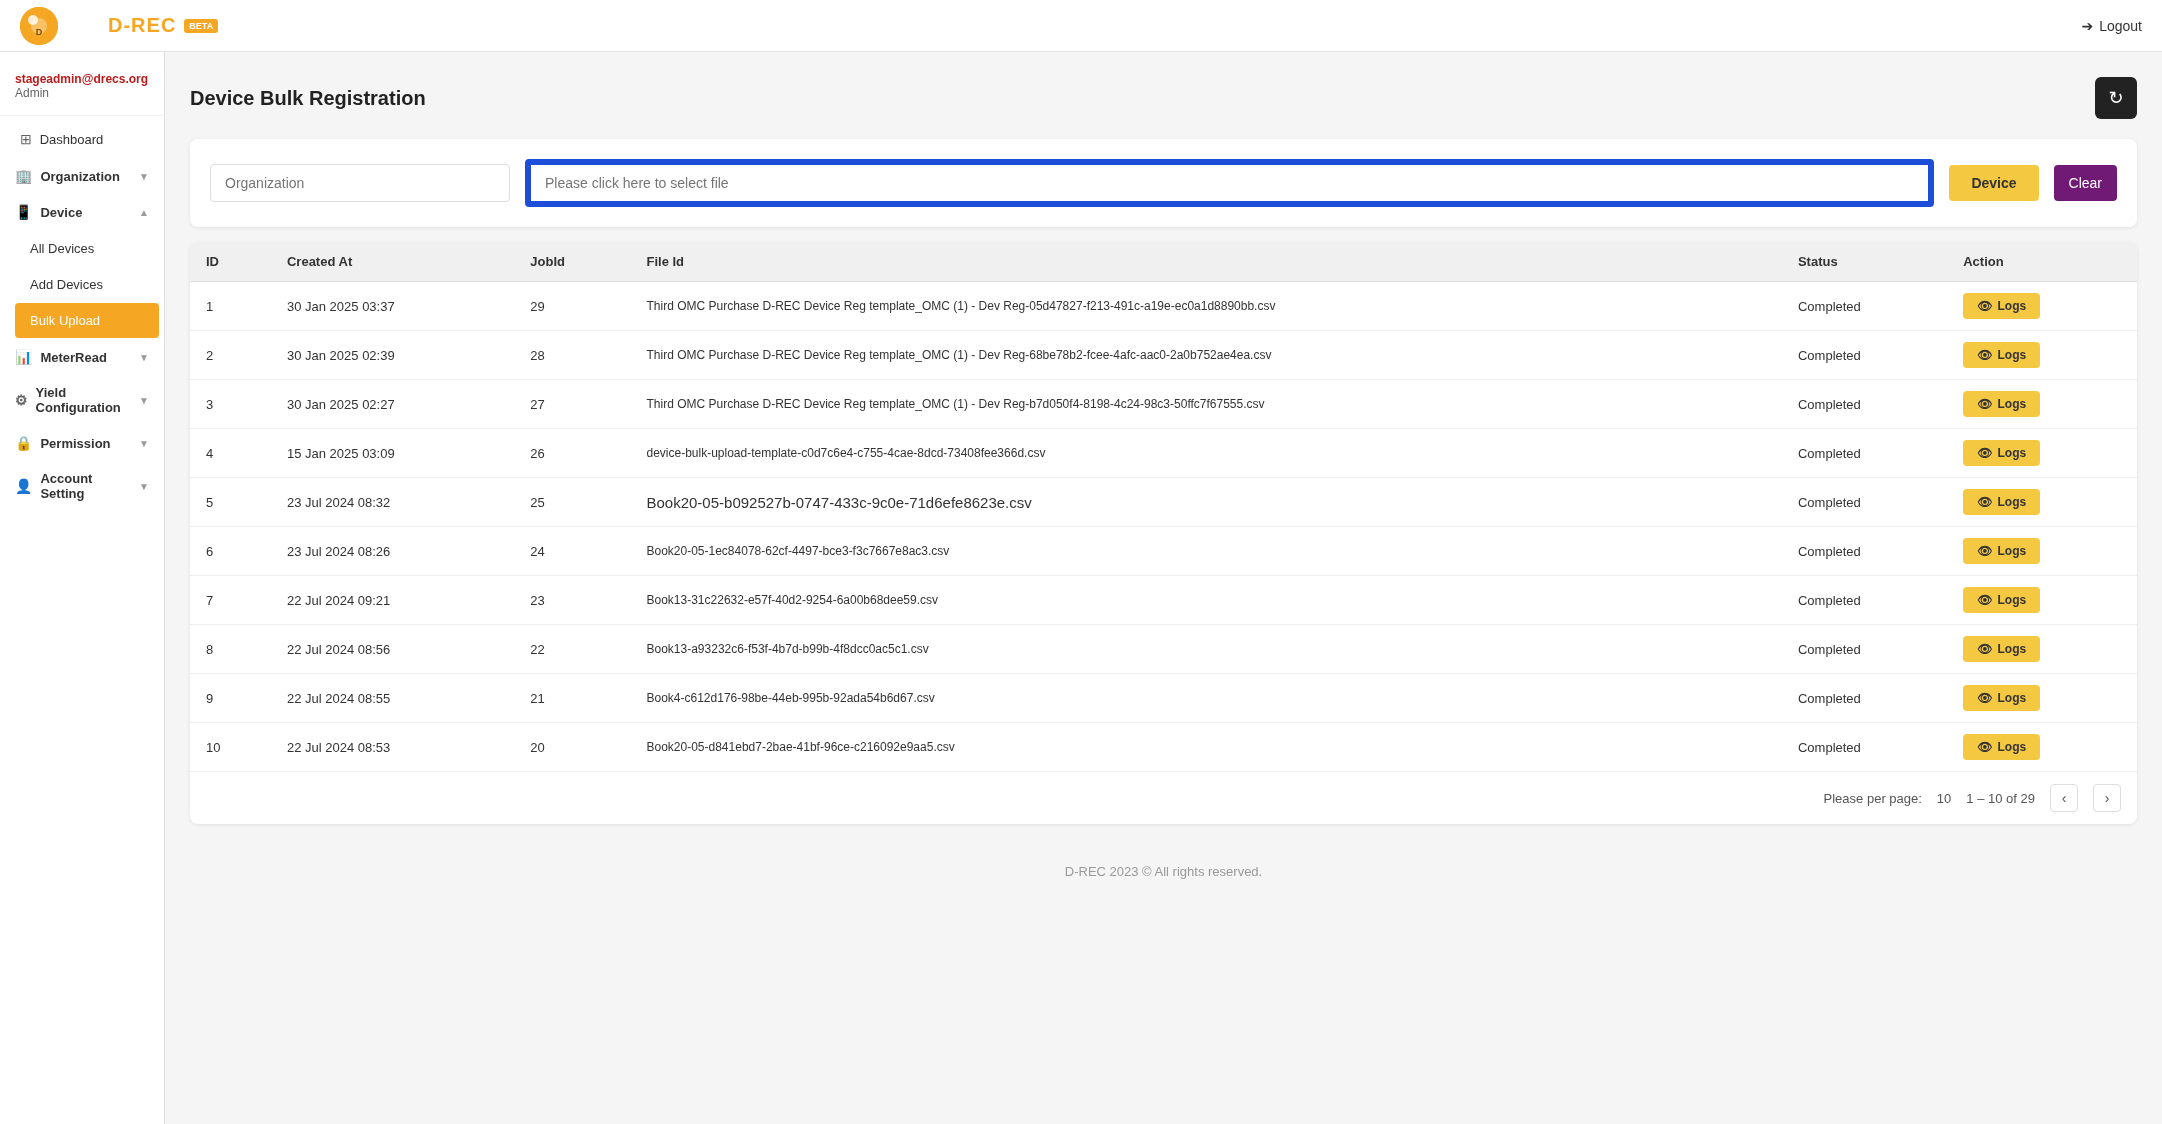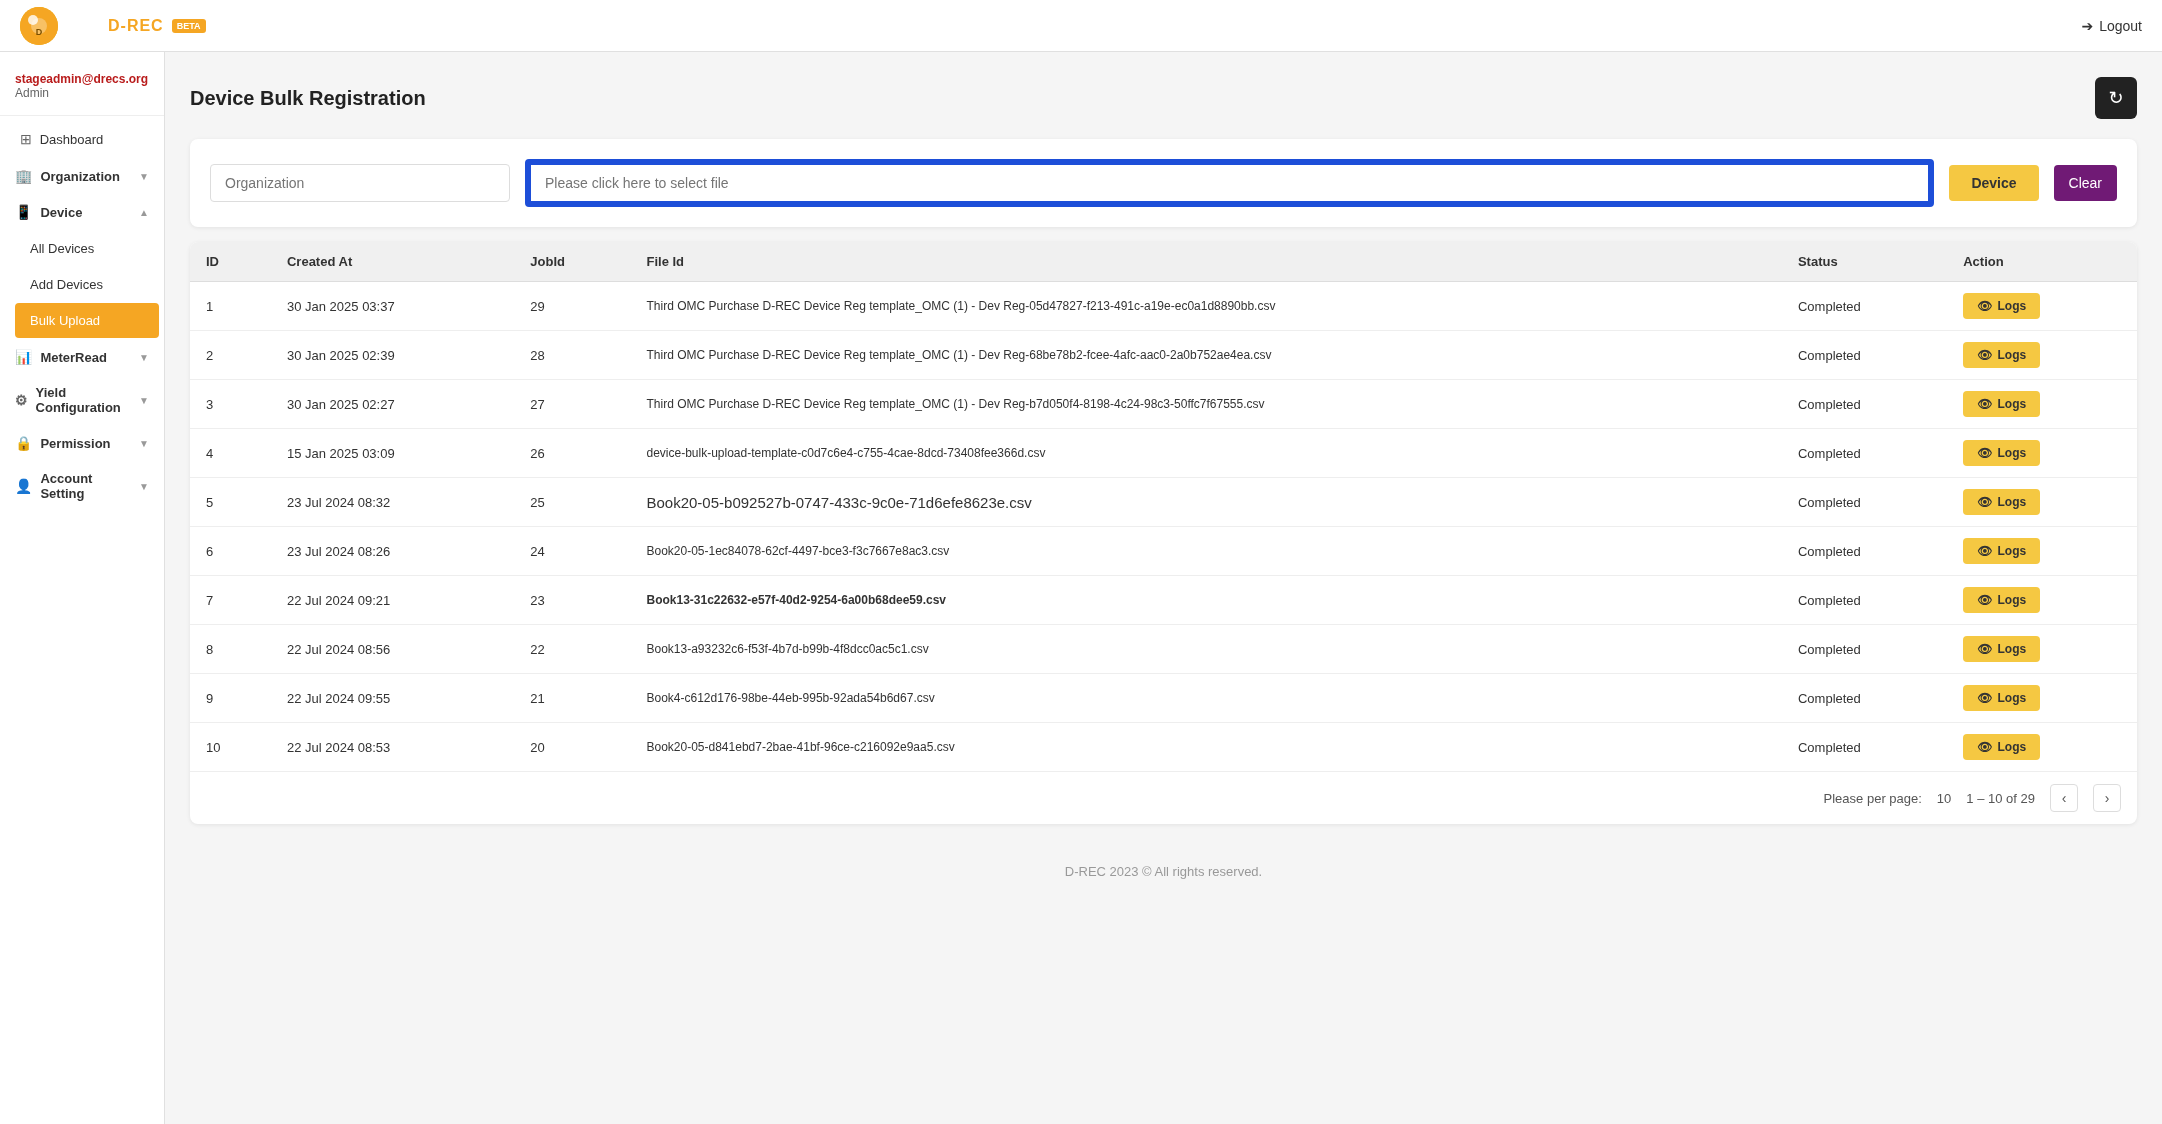--- a/index.html
+++ b/index.html
@@ -132,21 +132,21 @@
 <nav class="navbar">
   <div class="navbar-brand">
     <div class="brand-logo">
       <svg width="38" height="38" viewBox="0 0 38 38" style="position:absolute;top:0;left:0;">
         <circle cx="19" cy="19" r="19" fill="#f5a623"></circle>
         <circle cx="19" cy="19" r="8" fill="#fff" opacity="0.3"></circle>
         <circle cx="13" cy="13" r="5" fill="#fff" opacity="0.8"></circle>
         <text x="19" y="28" text-anchor="middle" font-size="9" fill="#7a4f00" font-weight="bold">D</text>
       </svg>
     </div>
-    <span style="font-size:16px;font-weight:bold;color:#f5a623;letter-spacing:1px;margin-left:42px;">D-REC</span>
+    <span style="font-size:20px;font-weight:bold;color:#f5a623;letter-spacing:1px;margin-left:42px;">D-REC</span>
     <sup style="background:#f5a623;color:#fff;font-size:9px;padding:2px 5px;border-radius:3px;font-weight:bold;">BETA</sup>
   </div>
   <button class="logout-btn">
     <span>➔</span>
     <span>Logout</span>
   </button>
 </nav>
 
 <aside class="sidebar">
   <div class="sidebar-user">
@@ -322,21 +322,21 @@
         <button class="logs-btn">
           <span>👁</span>
           <span>Logs</span>
         </button>
       </td>
     </tr>
           <tr>
       <td>7</td>
       <td>22 Jul 2024 09:21</td>
       <td>23</td>
-      <td style="font-size:12px;font-weight:bold;">Book13-31c22632-e57f-40d2-9254-6a00b68dee59.csv</td>
+      <td style="font-size:12px;">Book13-31c22632-e57f-40d2-9254-6a00b68dee59.csv</td>
       <td class="status-completed">Completed</td>
       <td>
         <button class="logs-btn">
           <span>👁</span>
           <span>Logs</span>
         </button>
       </td>
     </tr>
           <tr>
       <td>8</td>
@@ -346,21 +346,21 @@
       <td class="status-completed">Completed</td>
       <td>
         <button class="logs-btn">
           <span>👁</span>
           <span>Logs</span>
         </button>
       </td>
     </tr>
           <tr>
       <td>9</td>
-      <td>22 Jul 2024 09:55</td>
+      <td>22 Jul 2024 08:55</td>
       <td>21</td>
       <td style="font-size:12px;">Book4-c612d176-98be-44eb-995b-92ada54b6d67.csv</td>
       <td class="status-completed">Completed</td>
       <td>
         <button class="logs-btn">
           <span>👁</span>
           <span>Logs</span>
         </button>
       </td>
     </tr>

